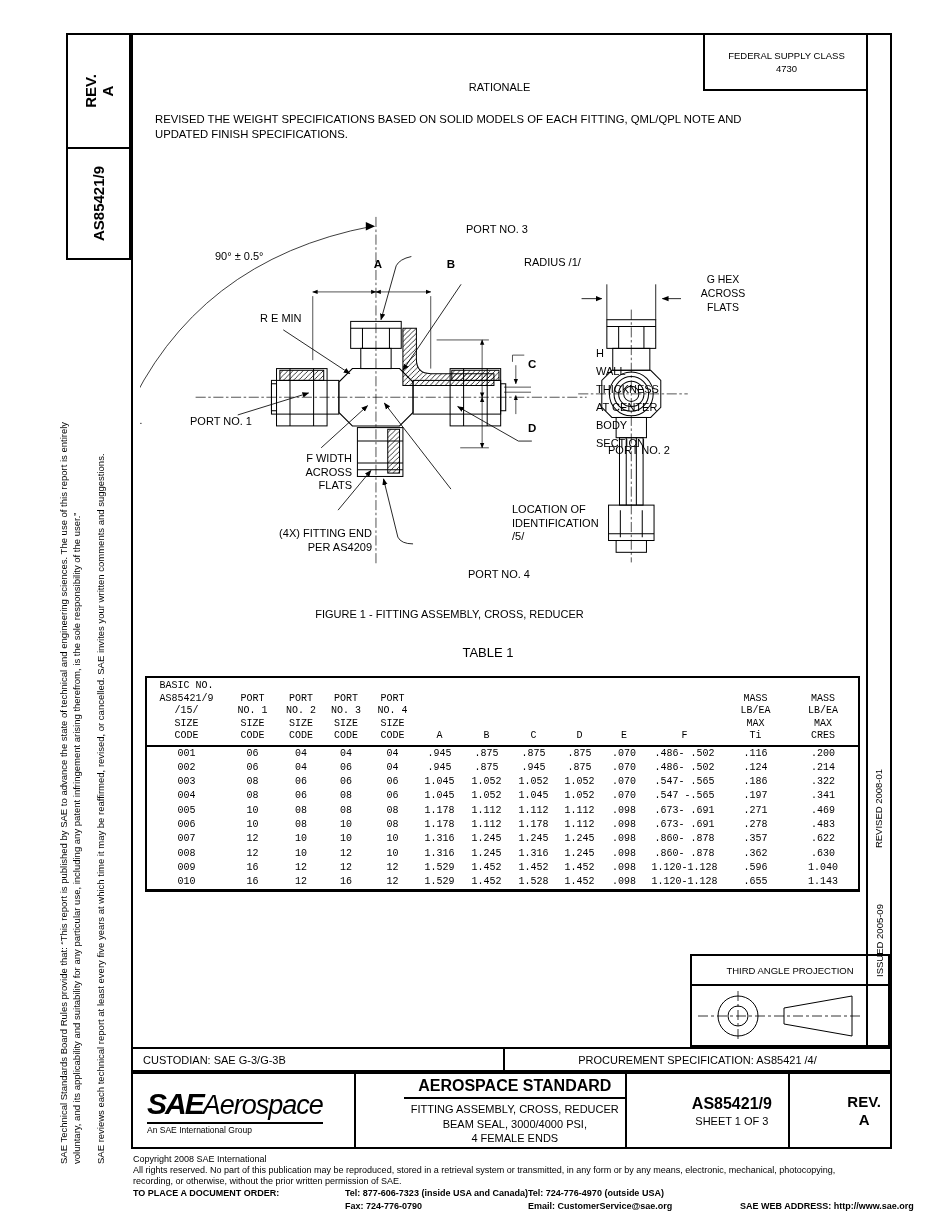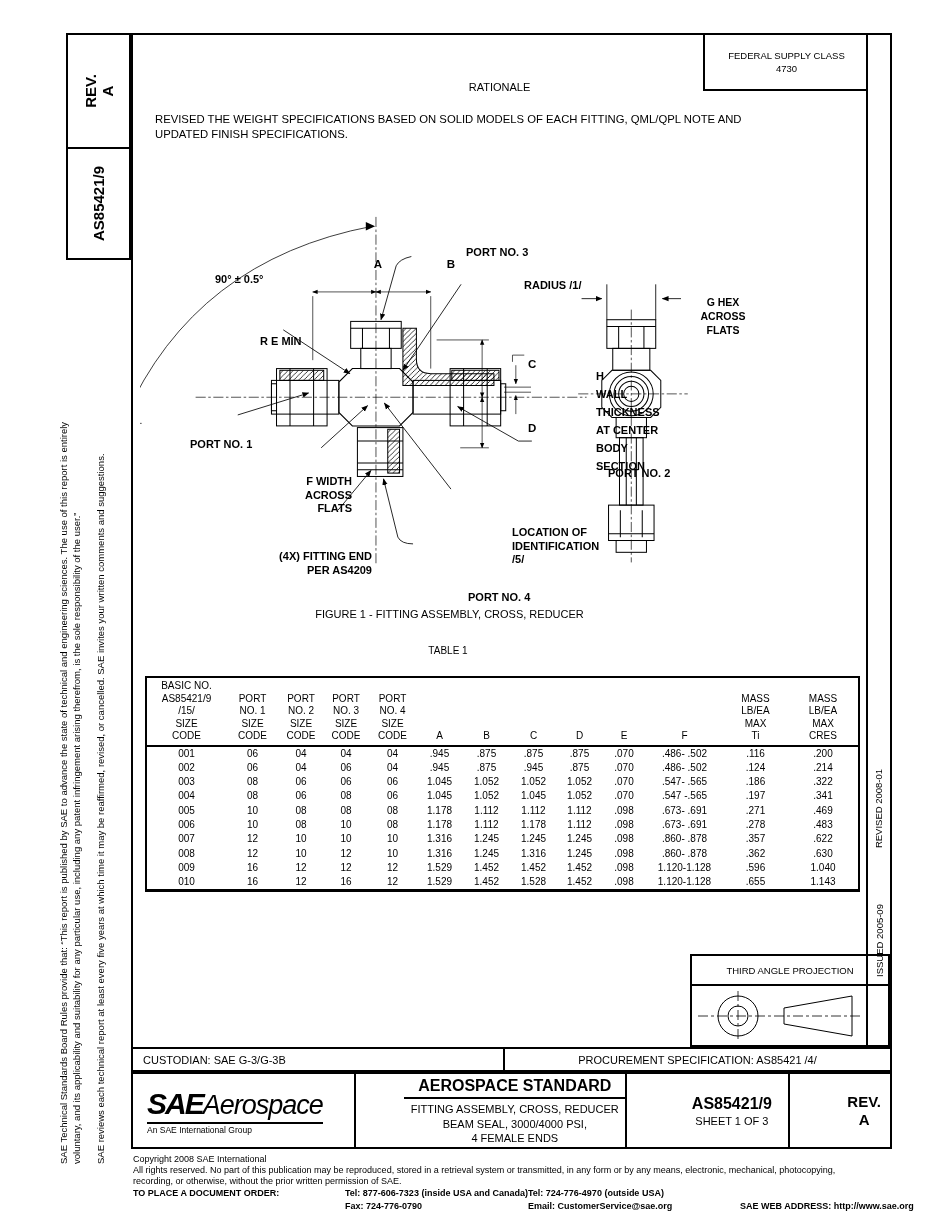--- a/index.html
+++ b/index.html
@@ -23,28 +23,28 @@
   .legal2{left:94px;top:1164px;}
   
   .rmcol{width:26px;display:flex;align-items:center;justify-content:center;}
   .rmcol span{transform:rotate(-90deg);white-space:nowrap;font-size:9.5px;}
   .revised{left:866px;top:752px;height:112px;}
   .issued{left:866px;top:888px;height:104px;}
   
   .rationale-title{left:131px;top:81px;width:737px;font-size:11px;}
   .rationale-text{left:155px;top:112px;width:720px;font-size:11.3px;line-height:15px;}
   
-  .flabel{font-size:11px;font-weight:bold;line-height:13.5px;margin-top:23px;}
+  .flabel{font-size:11px;font-weight:normal;line-height:13.5px;}
   .dimletter{font-size:11.5px;font-weight:bold;}
   .caption{left:131px;top:608px;width:637px;font-size:11px;}
-  .tabletitle{left:131px;top:645px;width:634px;font-size:10px;}
+  .tabletitle{left:131px;top:645px;width:634px;font-size:13px;padding-left:40px;}
   
   .spec-wrap{left:145px;top:676px;width:713px;}
   table.spec{border-collapse:collapse;table-layout:fixed;width:713px;font-size:10px;
-    border-top:2px solid #000;border-bottom:3px solid #000;border-left:2px solid #000;border-right:2px solid #000;}
+    border-top:2px solid #000;border-bottom:3px solid #000;border-left:2px solid #000;border-right:2px solid #000;font-family:Liberation Mono, monospace;}
   table.spec th{font-weight:normal;vertical-align:bottom;text-align:center;line-height:12.5px;padding:2px 0 2px 0;white-space:pre-line;}
   table.spec thead tr{border-bottom:2px solid #000;}
   table.spec td{text-align:center;line-height:14.3px;padding:0;}
   
   .tap-box{left:690px;top:954px;width:200px;height:93px;border:2px solid #000;box-sizing:border-box;}
   .tap-head{height:30px;border-bottom:2px solid #000;box-sizing:border-box;display:flex;align-items:center;justify-content:center;font-size:9.5px;}
   
   .cust-row{left:131px;top:1047px;width:761px;height:25px;border:2px solid #000;box-sizing:border-box;display:flex;}
   .cust-cell{width:372px;border-right:2px solid #000;box-sizing:border-box;display:flex;align-items:center;padding-left:10px;font-size:11px;}
   .proc-cell{flex:1;display:flex;align-items:center;justify-content:center;font-size:11px;}

